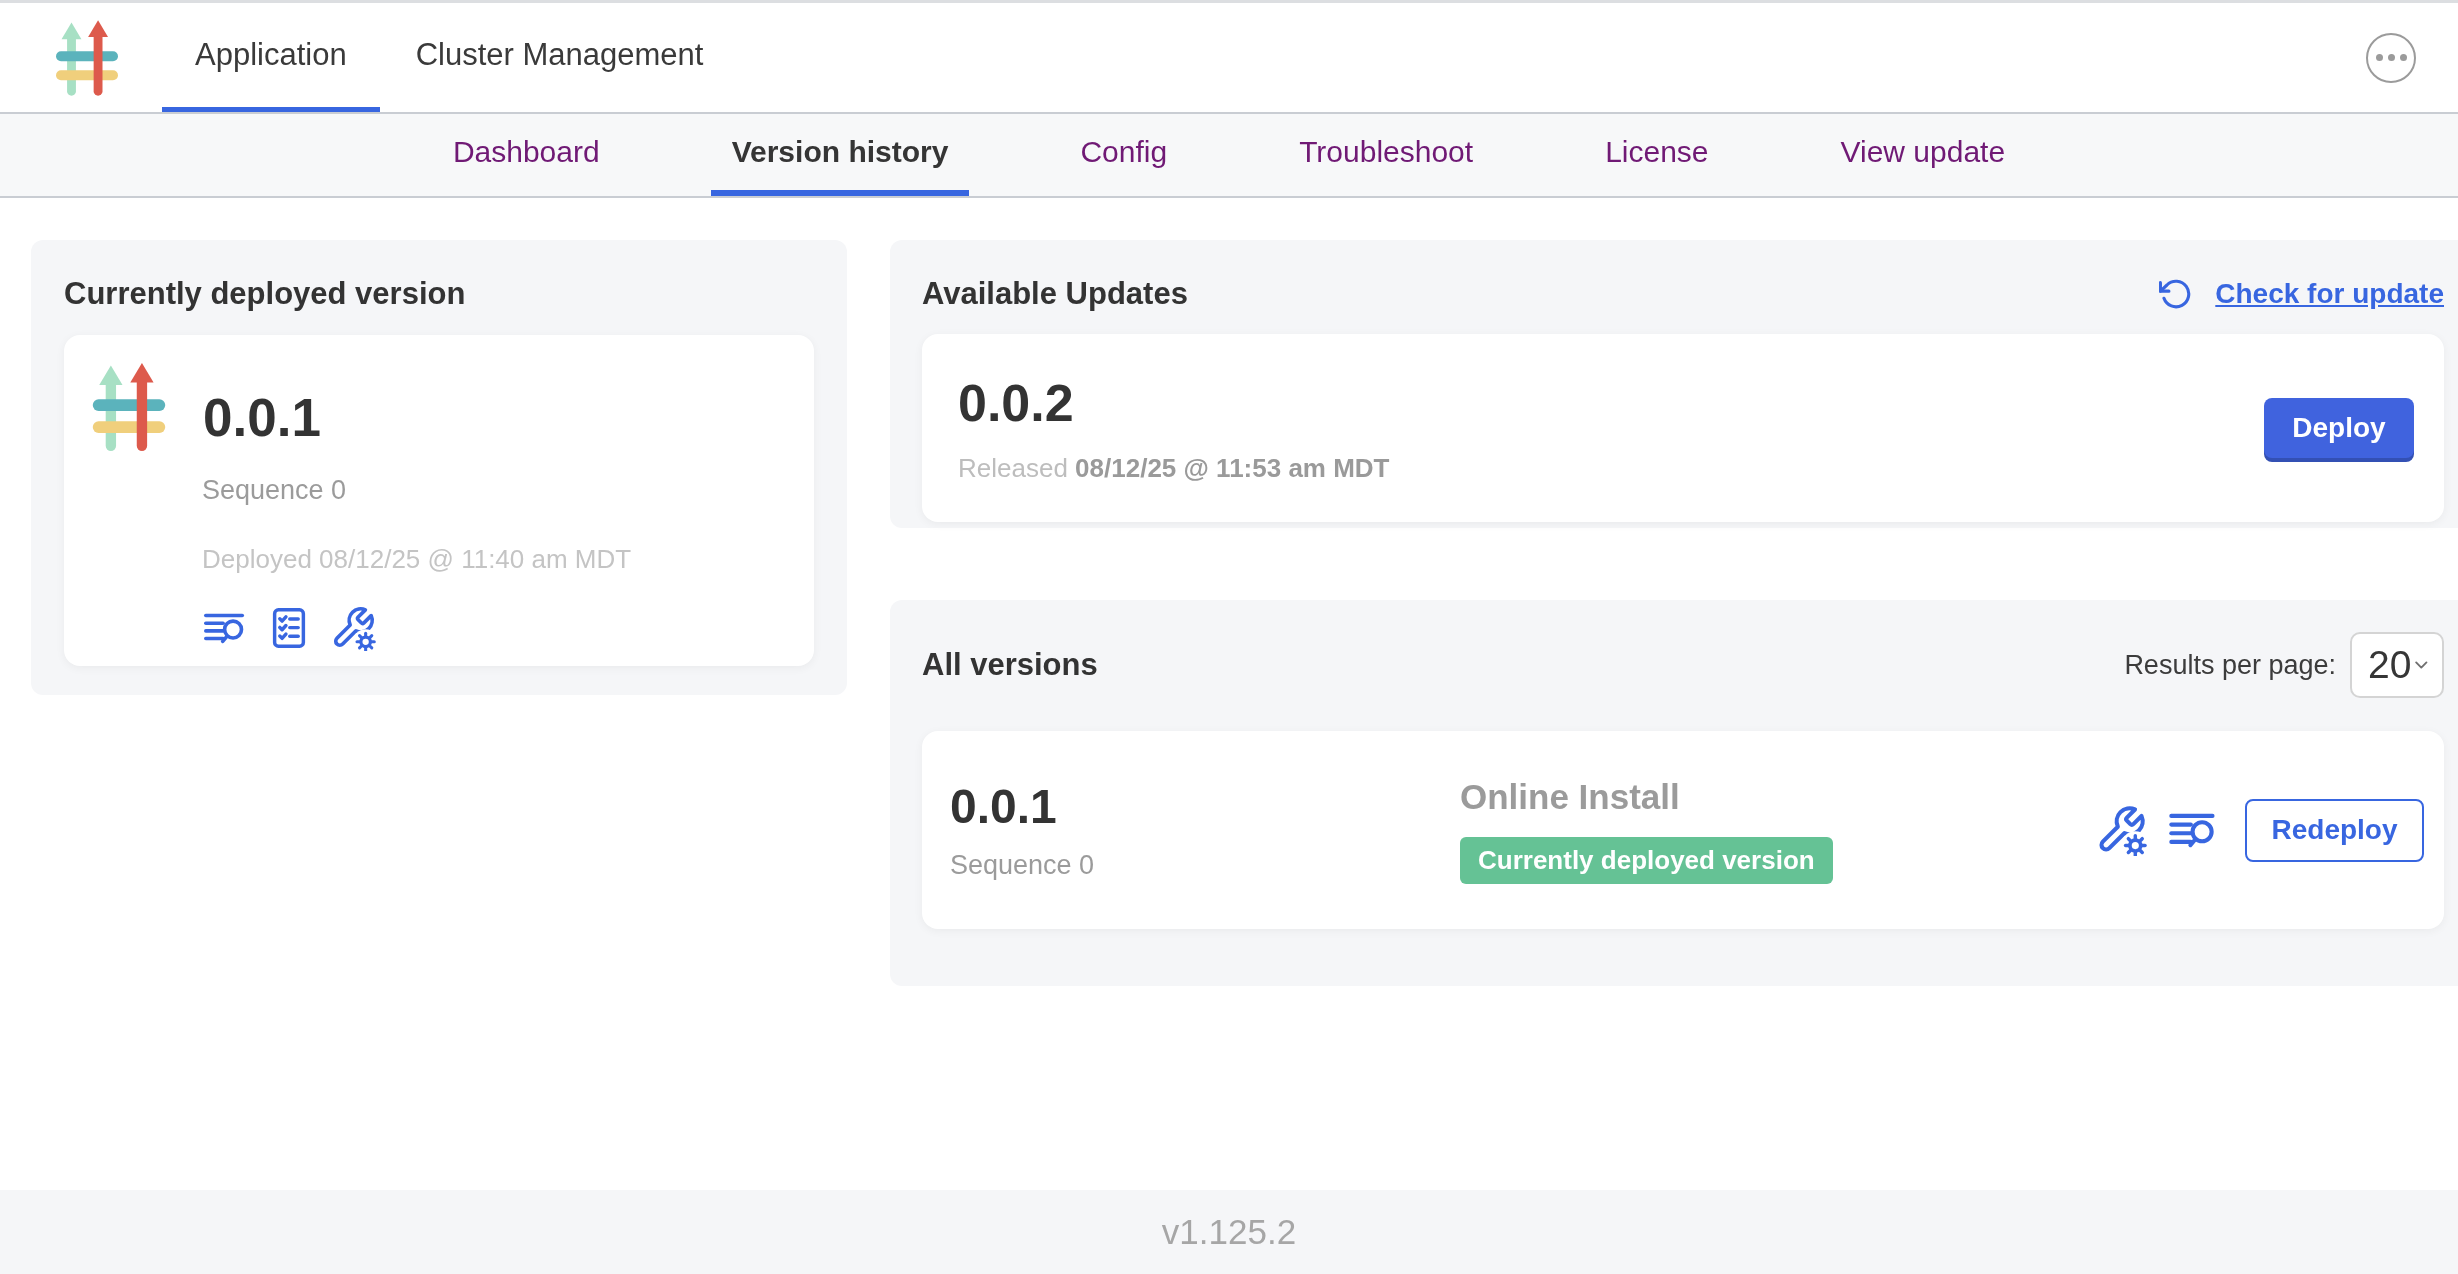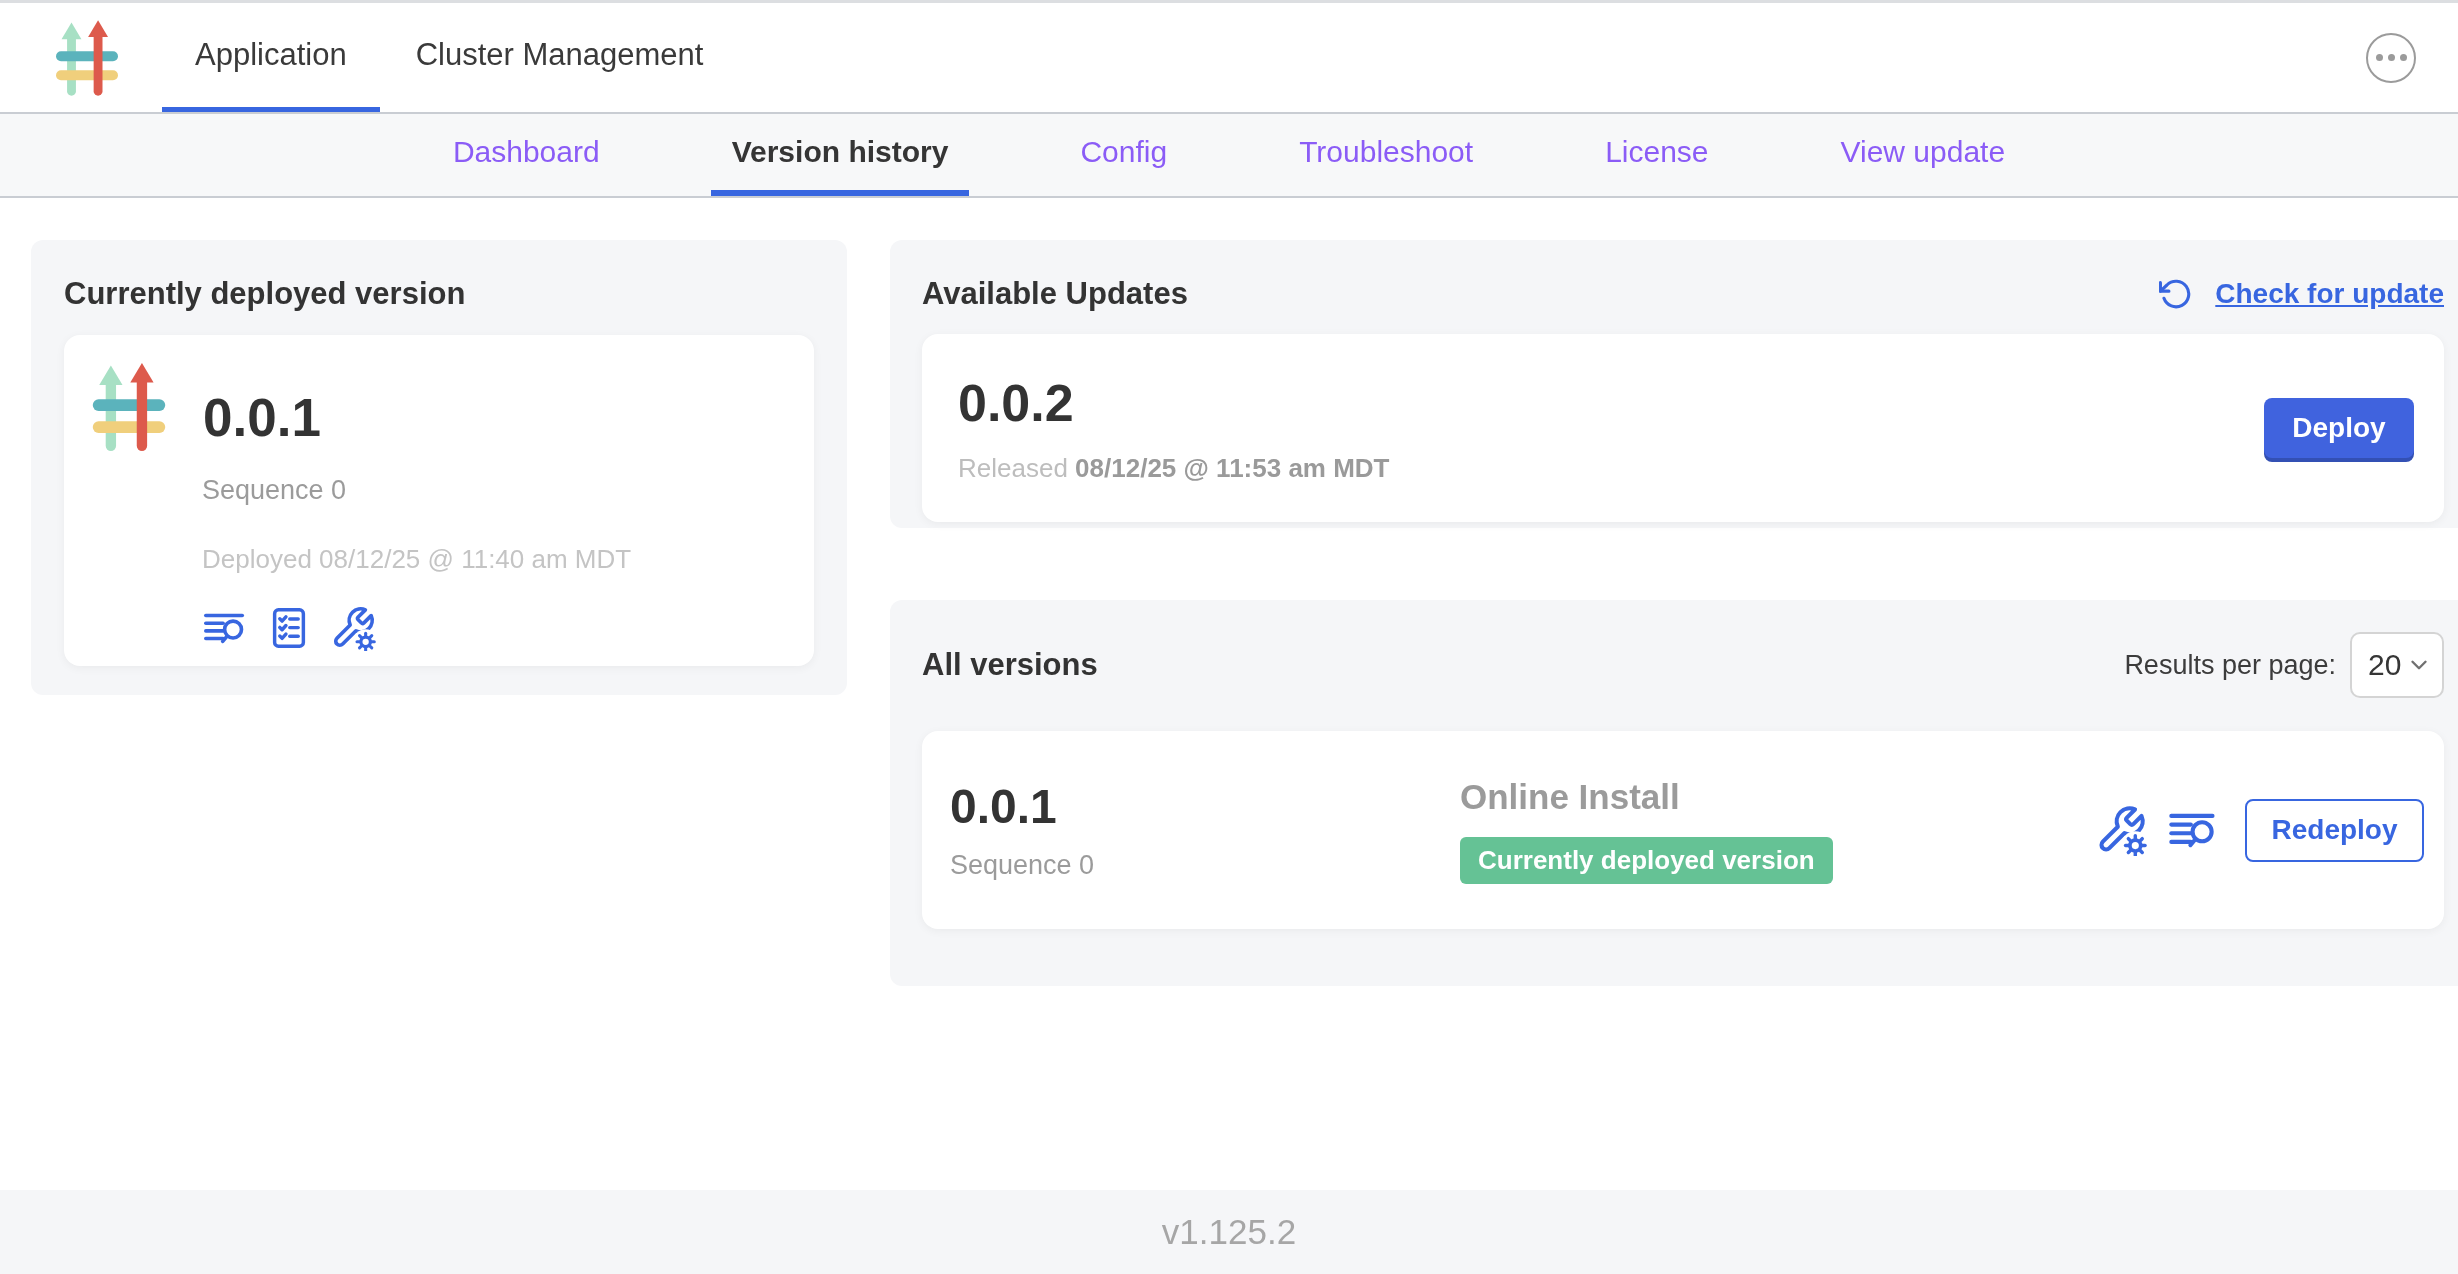--- a/index.html
+++ b/index.html
@@ -17,21 +17,21 @@
         color:#3a3a3a;border-bottom:5px solid transparent;cursor:pointer;box-sizing:border-box;}
   .htab.active{border-bottom-color:#3866e0;}
   .menu-btn{position:absolute;right:42px;top:50%;transform:translateY(-50%);width:50px;height:50px;
         border-radius:50%;border:2.5px solid #9b9b9b;background:transparent;display:flex;
         align-items:center;justify-content:center;gap:5px;padding:0;cursor:pointer;box-sizing:border-box;}
   .menu-btn .dot{width:7px;height:7px;border-radius:50%;background:#9b9b9b;}
 
   
   .subnav{height:86px;background:#f7f8f9;border-top:2px solid #c9cdd3;border-bottom:2px solid #c9cdd3;
         display:flex;justify-content:center;box-sizing:border-box;}
-  .stab{display:flex;align-items:center;padding:0 21px;margin:0 45px;font-size:30px;color:#8b5cf6;
+  .stab{display:flex;align-items:center;padding:0 21px;margin:0 45px;font-size:30px;color:#701a75;
         border-bottom:6px solid transparent;cursor:pointer;box-sizing:border-box;}
   .stab.active{color:#353535;font-weight:700;border-bottom-color:#3866e0;}
 
   
   main{position:relative;height:992px;background:#fff;}
   .card-title{font-size:31px;font-weight:700;color:#333;}
 
   .deployed-card{position:absolute;left:31px;top:42px;width:816px;height:455px;background:#f5f6f8;
         border-radius:12px;padding:36px 33px;box-sizing:border-box;}
   .deployed-inner{margin-top:23px;background:#fff;border-radius:16px;height:331px;
@@ -61,21 +61,21 @@
   .released .date{color:#9a9a9a;font-weight:700;}
   .deploy-btn{margin-left:auto;width:150px;height:60px;background:#4063de;border:none;border-radius:8px;
         color:#fff;font-size:28px;font-weight:700;box-shadow:0 4px 0 #3350b4;cursor:pointer;
         font-family:"Liberation Sans",sans-serif;}
 
   .versions-card{position:absolute;left:890px;top:402px;right:0;height:386px;background:#f5f6f8;
         border-radius:12px 0 0 12px;padding:32px 14px 0 32px;box-sizing:border-box;}
   .results{display:flex;align-items:center;gap:14px;font-size:27px;color:#3c3c3c;}
   .select{width:94px;height:66px;background:#fff;border:2px solid #d4d4d4;border-radius:10px;
         display:flex;align-items:center;justify-content:space-between;padding:0 10px 0 16px;
-        font-size:30px;color:#363636;box-sizing:border-box;cursor:pointer;}
+        font-size:39px;color:#363636;box-sizing:border-box;cursor:pointer;}
   .select svg{width:26px;height:26px;}
   .version-row{margin-top:33px;background:#fff;border-radius:16px;height:198px;display:flex;
         align-items:center;padding:0 20px 0 28px;box-shadow:0 2px 10px rgba(0,0,0,.05);box-sizing:border-box;}
   .row-version-block{width:510px;}
   .row-version{font-size:48px;font-weight:700;color:#333;}
   .row-seq{font-size:27px;color:#9b9b9b;margin-top:16px;}
   .install-type{font-size:35px;font-weight:600;color:#9b9b9b;}
   .badge{display:inline-block;margin-top:20px;background:#65c295;color:#fff;font-size:26px;
         font-weight:600;padding:8px 18px;border-radius:6px;}
   .row-actions{margin-left:auto;display:flex;align-items:center;gap:20px;}

